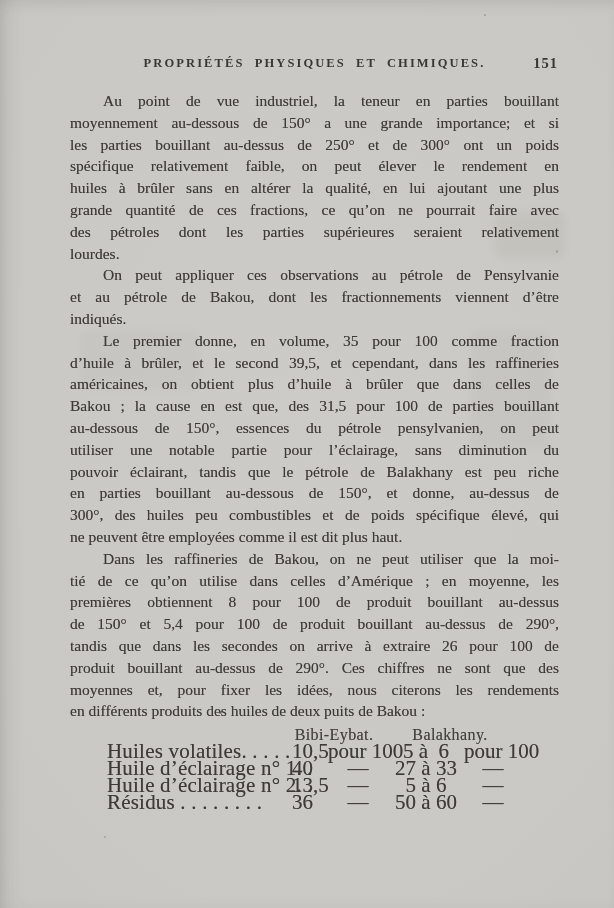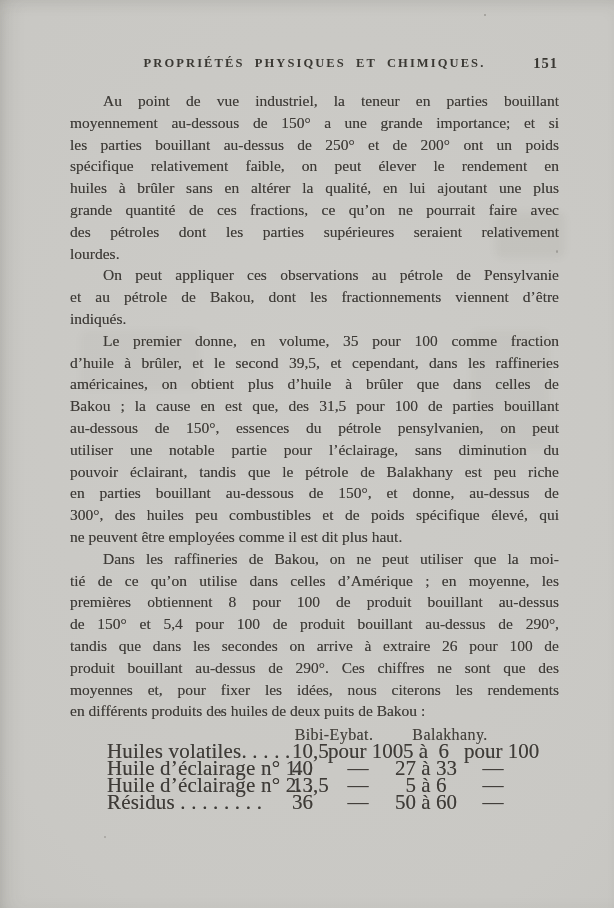--- a/index.html
+++ b/index.html
@@ -78,21 +78,21 @@
 
     <div class="runhead">
       <span class="rh-title">PROPRIÉTÉS PHYSIQUES ET CHIMIQUES.</span>
       <span class="rh-page">151</span>
     </div>
 
     <div class="paragraphs">
         <div class="paragraph">
           <div class="line first">Au point de vue industriel, la teneur en parties bouillant</div>
           <div class="line">moyennement au-dessous de 150° a une grande importance; et si</div>
-          <div class="line">les parties bouillant au-dessus de 250° et de 200° ont un poids</div>
+          <div class="line">les parties bouillant au-dessus de 250° et de 300° ont un poids</div>
           <div class="line">spécifique relativement faible, on peut élever le rendement en</div>
           <div class="line">huiles à brûler sans en altérer la qualité, en lui ajoutant une plus</div>
           <div class="line">grande quantité de ces fractions, ce qu’on ne pourrait faire avec</div>
           <div class="line">des pétroles dont les parties supérieures seraient relativement</div>
           <div class="line last">lourdes.</div>
         </div>
         <div class="paragraph">
           <div class="line first">On peut appliquer ces observations au pétrole de Pensylvanie</div>
           <div class="line">et au pétrole de Bakou, dont les fractionnements viennent d’être</div>
           <div class="line last">indiqués.</div>

